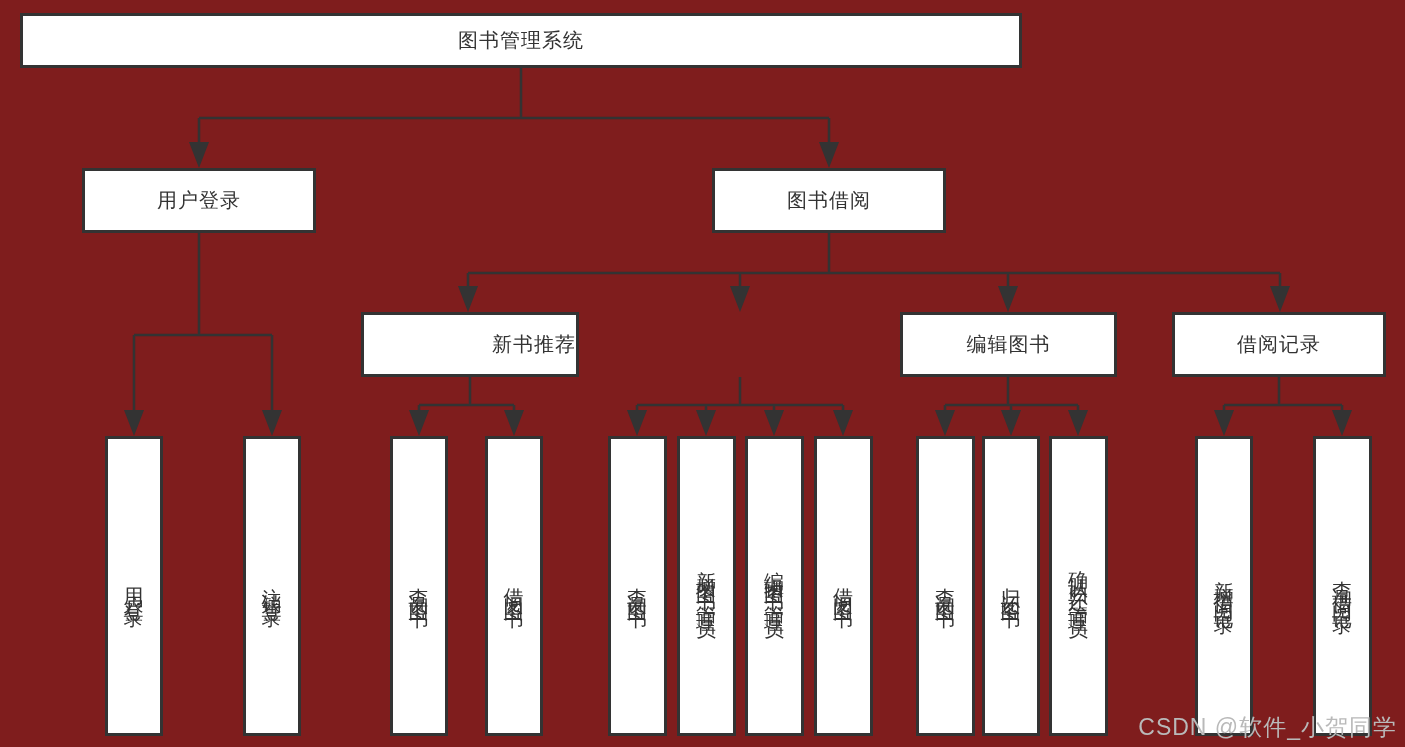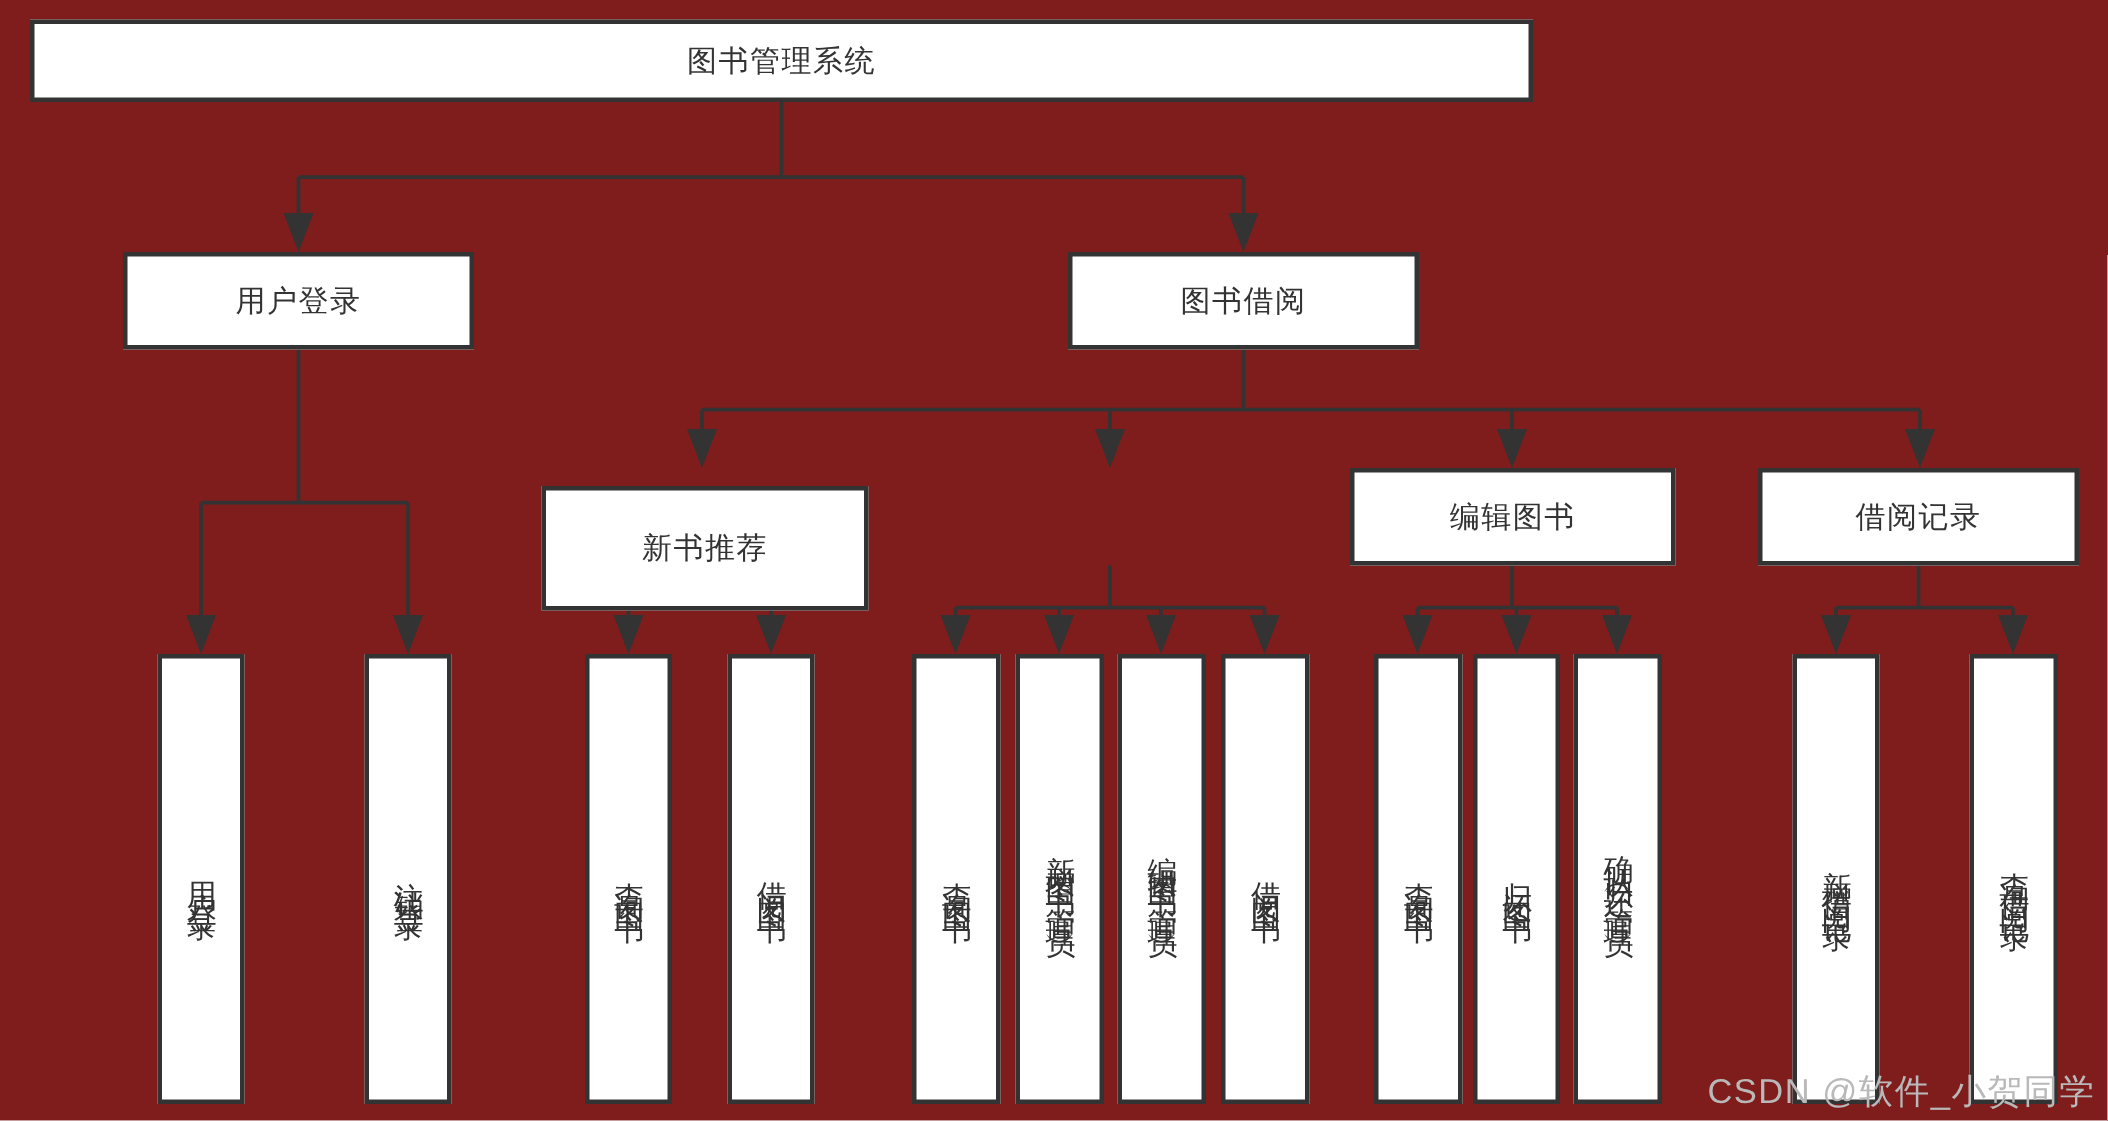--- a/index.html
+++ b/index.html
@@ -94,21 +94,21 @@
     <span>图书管理系统</span>
   </div>
 
   <div class="node hbox" style="left:82px; top:168px; width:234px; height:65px;">
     <span>用户登录</span>
   </div>
   <div class="node hbox" style="left:712px; top:168px; width:234px; height:65px;">
     <span>图书借阅</span>
   </div>
 
-  <div class="node hbox" style="left:361px; top:324px; width:218px; height:83px;">
+  <div class="node hbox" style="left:361px; top:312px; width:218px; height:65px;justify-content:flex-end;">
     <span>新书推荐</span>
   </div>
   <div class="node hbox" style="left:900px; top:312px; width:217px; height:65px;">
     <span>编辑图书</span>
   </div>
   <div class="node hbox" style="left:1172px; top:312px; width:214px; height:65px;">
     <span>借阅记录</span>
   </div>
 
   <div class="node vbox" style="left:105px; top:436px; width:58px; height:300px;">

